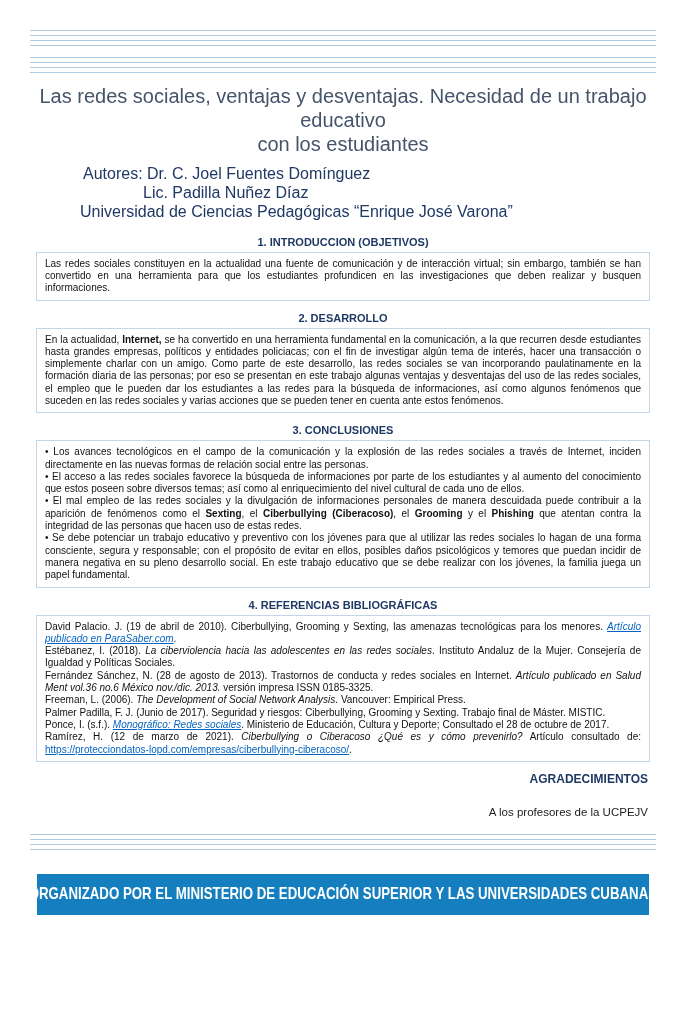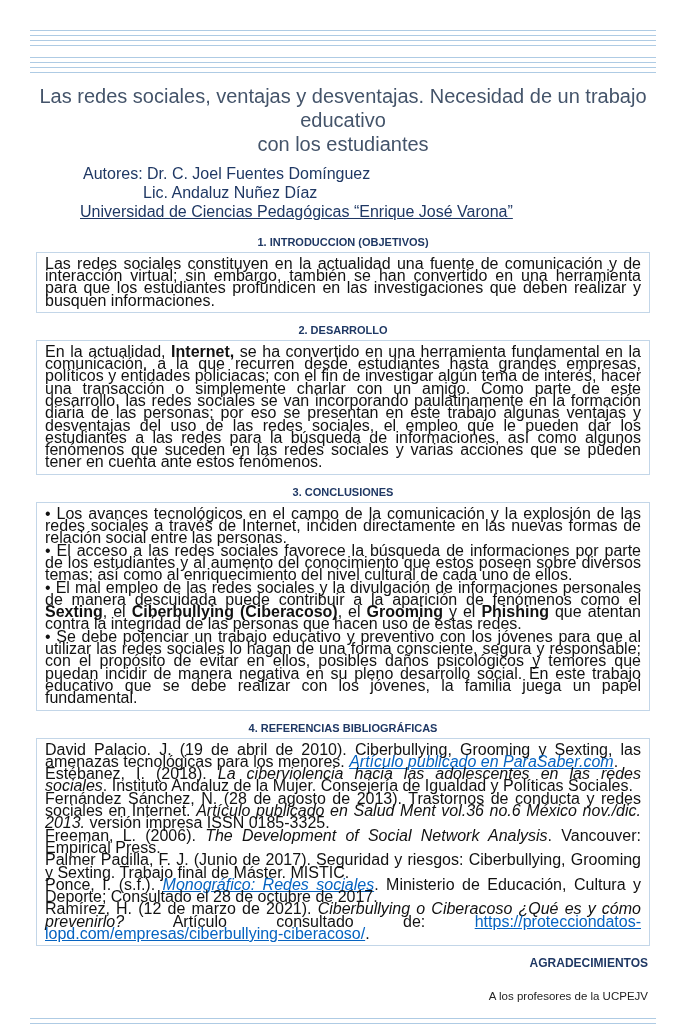--- a/index.html
+++ b/index.html
@@ -31,30 +31,30 @@
     margin-top:33px;text-align:center;
     font-size:15px;font-weight:bold;font-style:italic;color:var(--headings);
   }
   .paper-title{
     margin-top:10px;text-align:center;
     font-size:20px;line-height:1.2;color:var(--subtitle);
   }
   .authors{margin-top:9px;font-size:16px;line-height:1.18;color:var(--headings);}
   .authors .a1{padding-left:47px;}
   .authors .a2{padding-left:107px;}
-  .authors .a3{padding-left:44px;text-decoration:underline;}
+  .authors .a3{padding-left:44px;}
   
   .sec-heading{
     margin:11px 0 4px 0;text-align:center;
     font-size:11px;font-weight:bold;color:var(--headings);
   }
   .sec-heading.first{margin-top:14px;}
   .box{
     border:1px solid var(--box_border);
-    padding:5px 8px;font-size:16px;line-height:12.3px;
+    padding:5px 8px;font-size:10px;line-height:12.3px;
     text-align:justify;color:#111111;
   }
   .box p{margin:0;text-align:justify;}
   .s-b{font-weight:bold;}
   .s-i{font-style:italic;}
   .s-u{text-decoration:underline;}
   .s-l{color:var(--link);}
   
   .acks{margin-top:10px;text-align:right;padding-right:2px;}
   .acks .acks-title{font-size:12px;font-weight:bold;color:var(--headings);}
@@ -78,21 +78,21 @@
   <div class="rules rules-mid"></div>
 
 
   <div class="paper-title">
     <div>Las redes sociales, ventajas y desventajas. Necesidad de un trabajo educativo</div>
     <div>con los estudiantes</div>
   </div>
 
   <div class="authors">
     <div class="a1">Autores: Dr. C. Joel Fuentes Domínguez</div>
-    <div class="a2">Lic. Andaluz Nuñez Díaz</div>
+    <div class="a2">Lic. Padilla Nuñez Díaz</div>
     <div class="a3">Universidad de Ciencias Pedagógicas “Enrique José Varona”</div>
   </div>
 
   <div class="sec-heading first">1. INTRODUCCION (OBJETIVOS)</div>
   <div class="box">
     <p>Las redes sociales constituyen en la actualidad una fuente de comunicación y de interacción virtual; sin embargo, también se han convertido en una herramienta para que los estudiantes profundicen en las investigaciones que deben realizar y busquen informaciones.</p>
   </div>
 
   <div class="sec-heading">2. DESARROLLO</div>
   <div class="box">

